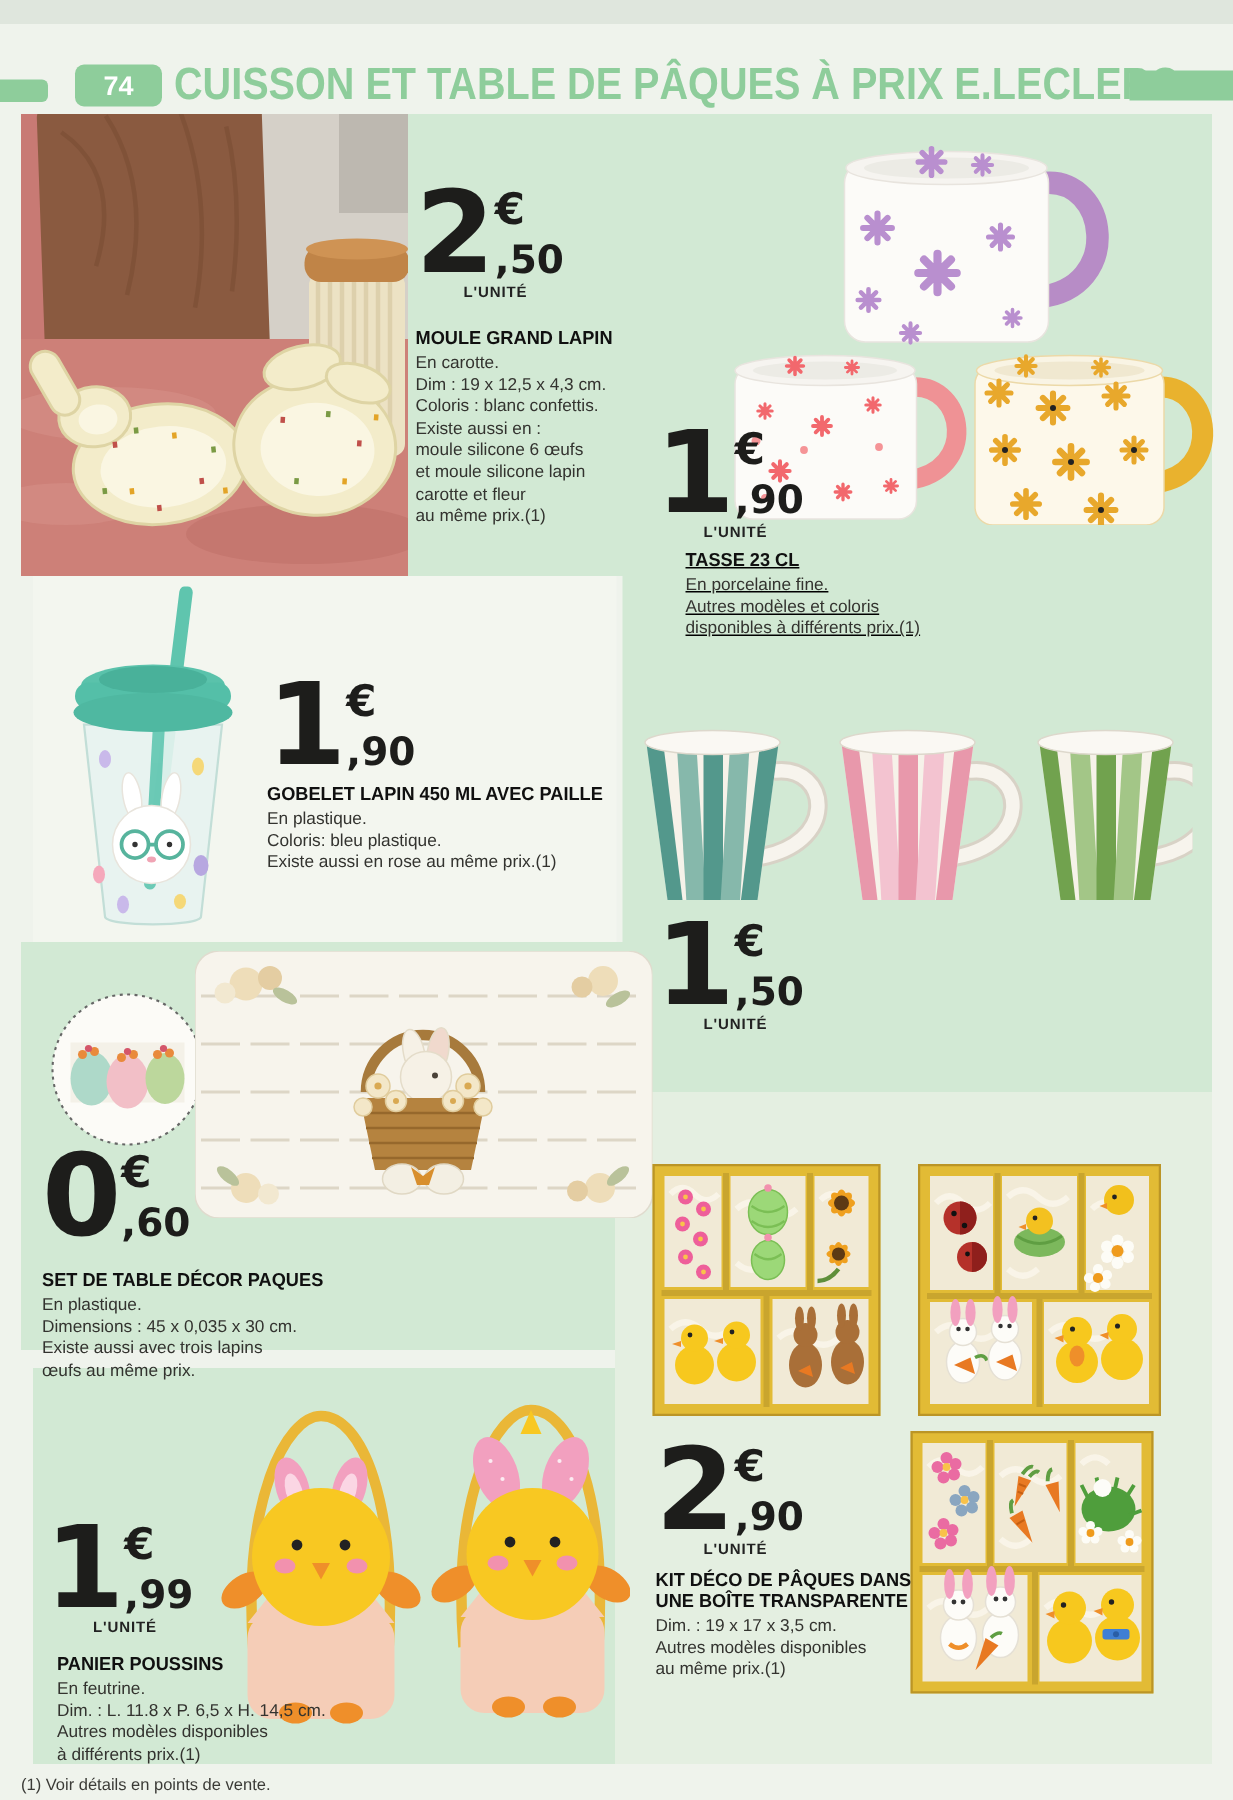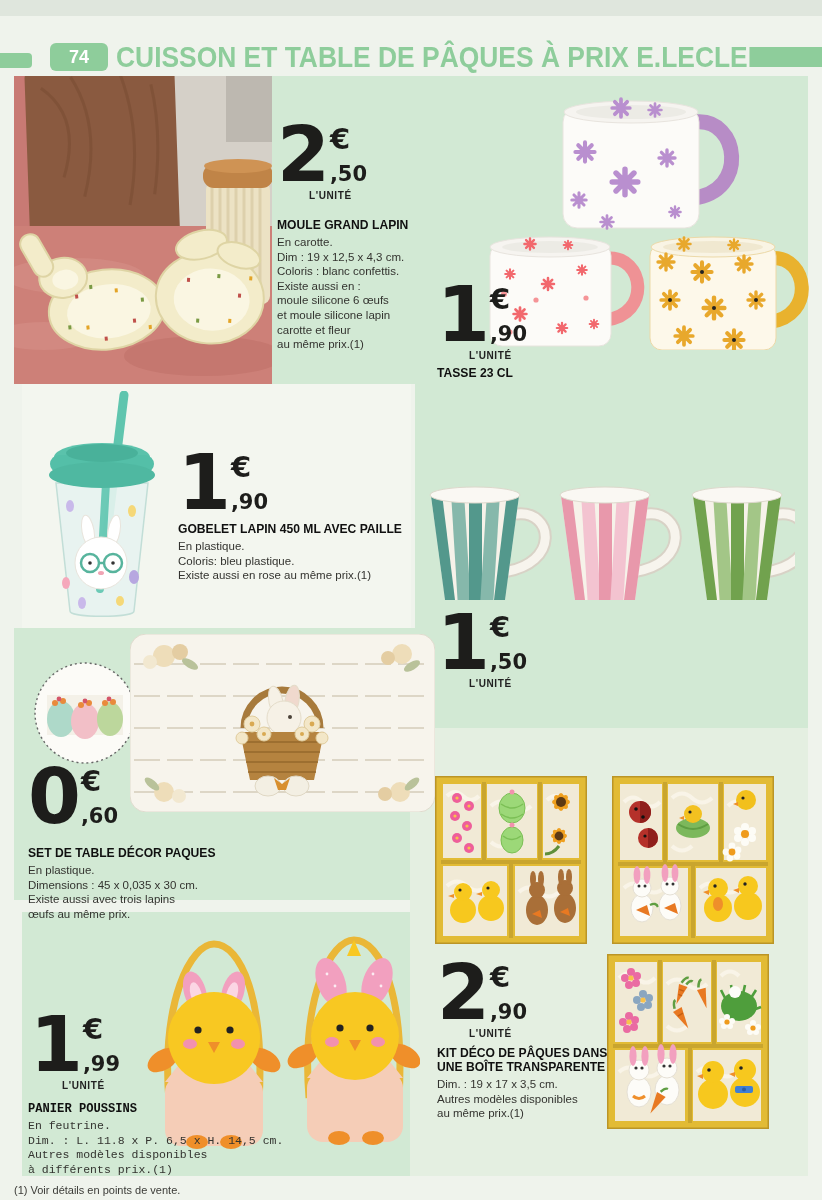--- a/index.html
+++ b/index.html
@@ -14,21 +14,21 @@
   #hdr-badge{position:absolute;left:50px;top:27px;width:58px;height:28px;background:#8ecd9b;border-radius:6px;
              display:flex;align-items:center;justify-content:center;color:#fff;font-weight:700;font-size:18px;}
   #hdr-title{position:absolute;left:116px;top:24px;color:#8ecd9b;font-weight:700;font-size:30px;white-space:nowrap;
              transform:scaleX(.88);transform-origin:left center;letter-spacing:0px;}
   #hdr-bar-right{position:absolute;left:753px;top:31px;width:69px;height:20px;background:#8ecd9b;}
   
   .price{display:flex;align-items:flex-start;color:#1d1d1b;}
   .pnum{font-family:"DejaVu Sans",sans-serif;font-weight:700;font-size:76px;line-height:58px;letter-spacing:-3px;}
   .pcol{display:flex;flex-direction:column;justify-content:space-between;height:58px;margin-left:3px;}
   .peur{font-family:"DejaVu Sans",sans-serif;font-weight:700;font-size:29px;line-height:26px;}
-  .pcents{font-family:"DejaVu Sans",sans-serif;font-weight:700;font-size:21px;line-height:20px;}
+  .pcents{font-family:"DejaVu Sans",sans-serif;font-weight:700;font-size:26px;line-height:20px;}
   .punit{font-weight:700;font-size:10px;letter-spacing:.6px;color:#222;margin-top:6px;padding-left:32px;}
   .pblock{position:absolute;}
   .pinfo{position:absolute;}
   .pname{font-weight:700;font-size:12.5px;line-height:14px;color:#101010;transform:scaleX(.97);transform-origin:left top;white-space:nowrap;}
   .pdesc{margin-top:3px;}
   .pdesc div{font-size:11.5px;line-height:14.6px;color:#33332f;white-space:nowrap;}
   #footnote{position:absolute;left:14px;top:1168px;font-weight:400;font-size:11px;color:#3b3b37;}
   .img{position:absolute;}
   svg{display:block;}
 </style>
@@ -203,22 +203,27 @@
   <div class="pblock" style="left:437px;top:270px;">
     <div class="price">
         <span class="pnum">1</span>
       <span class="pcol">
           <span class="peur">€</span>
       <span class="pcents">,90</span>
         </span>
       </div>
     <div class="punit">L'UNITÉ</div>
   </div>
-  <div class="pinfo" style="left:437px;top:350px;width:210px;">
+  <div class="pinfo" style="left:457px;top:350px;width:210px;text-decoration:underline;">
     <div class="pname">TASSE 23 CL</div>
+    <div class="pdesc">
+      <div>En porcelaine fine.</div>
+      <div>Autres modèles et coloris</div>
+      <div>disponibles à différents prix.(1)</div>
+    </div>
   </div>
 
   <div class="img" style="left:40px;top:375px;">
     <svg width="130" height="232" viewBox="0 0 130 232">
       <path d="M84,4 L66,150" stroke="#5fc5ae" stroke-width="9" stroke-linecap="round" fill="none"></path>
       <path d="M16,92 L108,92 L94,220 C94,227 30,227 30,220 Z" fill="#e7f3ef" fill-opacity=".9" stroke="#c2ded7" stroke-width="1.5"></path>
       <path d="M66,92 L60,198" stroke="#57c3ad" stroke-width="8" stroke-linecap="round" opacity=".85"></path>
       <ellipse cx="62" cy="66" rx="48" ry="14" fill="#5ac2ab"></ellipse>
       <rect x="10" y="64" width="104" height="18" rx="9" fill="#54bfa8"></rect>
       <ellipse cx="62" cy="84" rx="53" ry="13" fill="#4fb8a1"></ellipse>
@@ -487,21 +492,21 @@
   <div class="pblock" style="left:30px;top:1000px;">
     <div class="price">
         <span class="pnum">1</span>
       <span class="pcol">
           <span class="peur">€</span>
       <span class="pcents">,99</span>
         </span>
       </div>
     <div class="punit">L'UNITÉ</div>
   </div>
-  <div class="pinfo" style="left:28px;top:1086px;width:230px;font-family:Liberation Mono, monospace;">
+  <div class="pinfo" style="left:38px;top:1086px;width:230px;">
     <div class="pname">PANIER POUSSINS</div>
     <div class="pdesc">
       <div>En feutrine.</div>
       <div>Dim. : L. 11.8 x P. 6,5 x H. 14,5 cm.</div>
       <div>Autres modèles disponibles</div>
       <div>à différents prix.(1)</div>
     </div>
   </div>
 
   <div class="img" style="left:435px;top:760px;">

